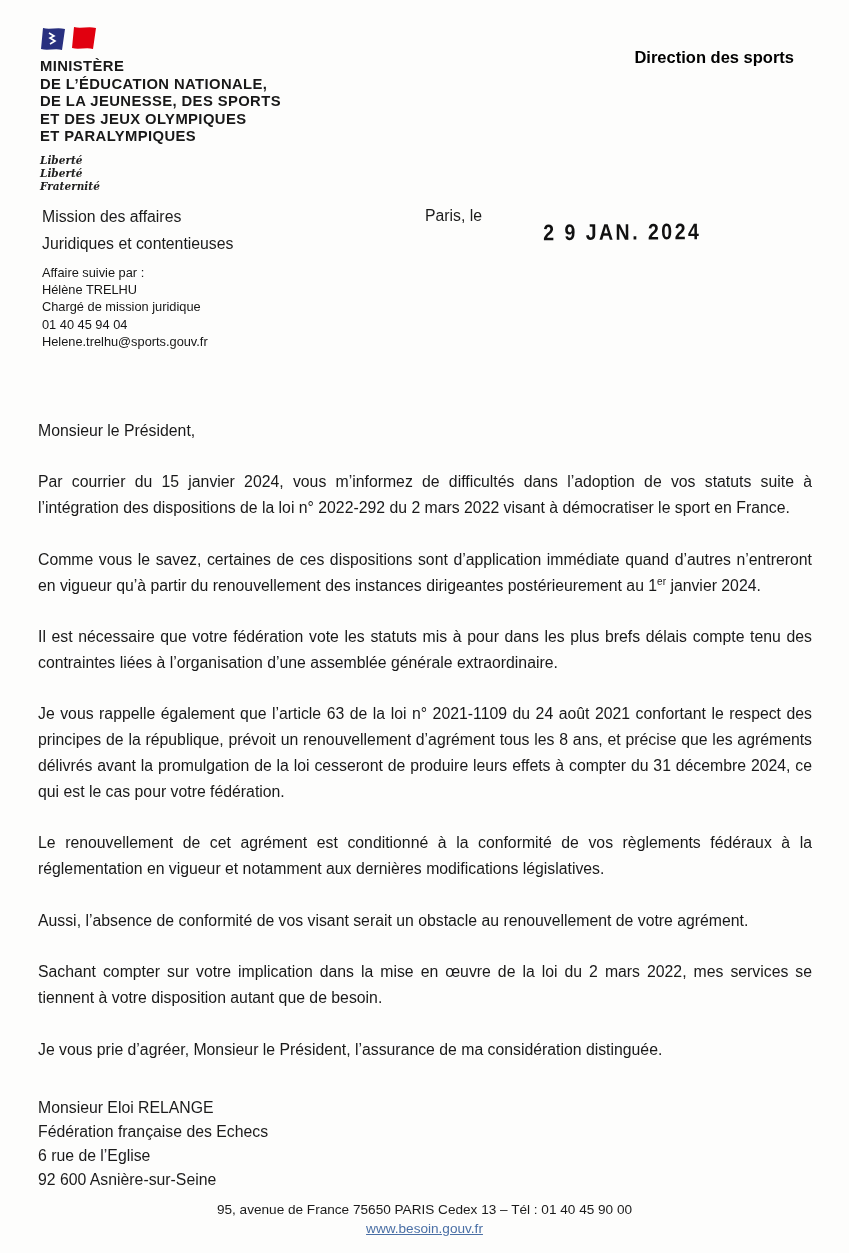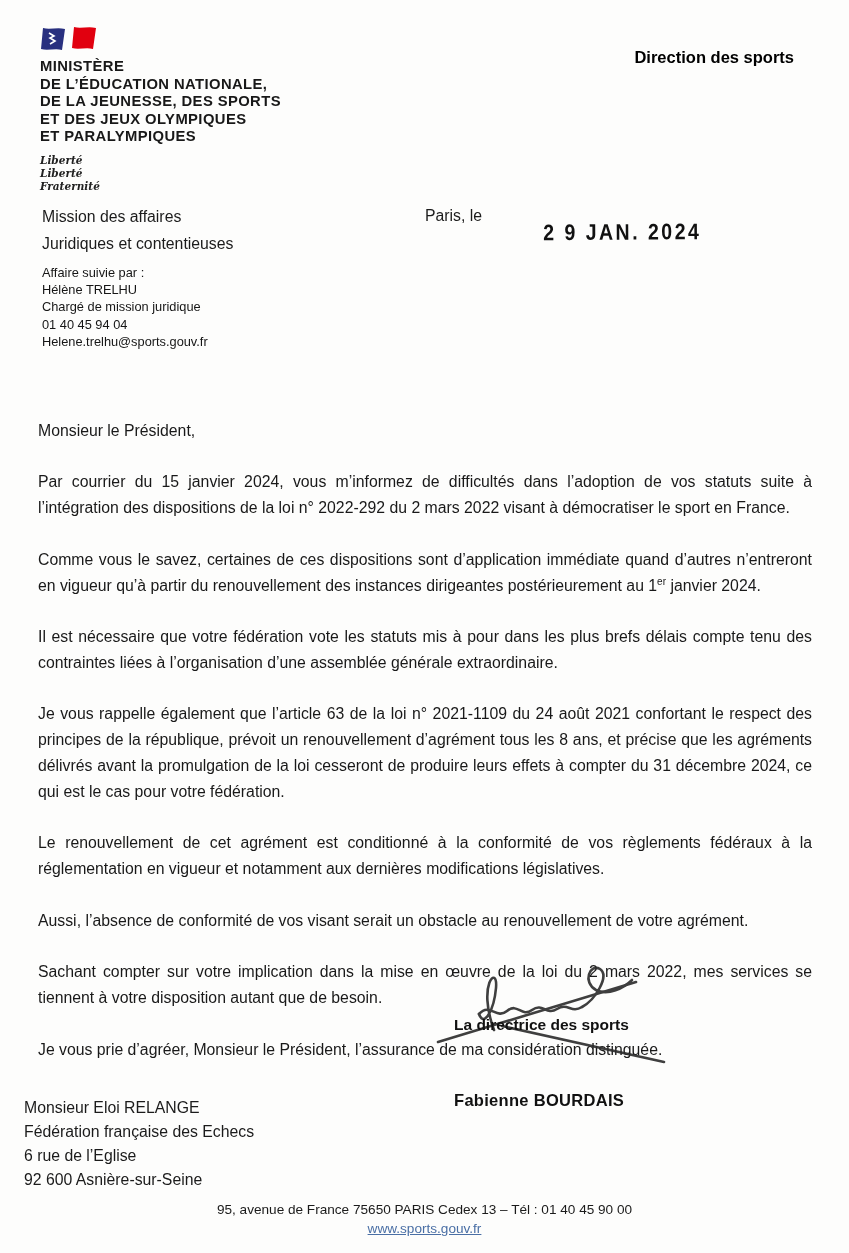--- a/index.html
+++ b/index.html
@@ -51,21 +51,21 @@
   .sig-svg{position:absolute;left:0;top:0;}
   .sig-title{
     position:absolute;left:22px;top:58px;
     font-weight:700;font-size:15.5px;color:#111;white-space:nowrap;
   }
   .sig-name{
     position:absolute;left:22px;top:133px;
     font-weight:700;font-size:16.5px;letter-spacing:.3px;color:#111;white-space:nowrap;
   }
   
-  .recipient{position:absolute;left:24px;top:1096px;font-size:15.8px;line-height:24px;}
+  .recipient{position:absolute;left:38px;top:1096px;font-size:15.8px;line-height:24px;}
   
   .footer{position:absolute;left:0;top:1200px;width:100%;text-align:center;font-size:13.6px;line-height:19px;}
   .footer a{color:#4a6fa5;text-decoration:underline;cursor:pointer;}
 </style>
 </head>
 <body>
 
 <div class="page">
 
   <div class="logo-block">
@@ -109,39 +109,26 @@
     <p>Par courrier du 15 janvier 2024, vous m’informez de difficultés dans l’adoption de vos statuts suite à l’intégration des dispositions de la loi n° 2022-292 du 2 mars 2022 visant à démocratiser le sport en France.</p>
     <p><span>Comme vous le savez, certaines de ces dispositions sont d’application immédiate quand d’autres n’entreront en vigueur qu’à partir du renouvellement des instances dirigeantes postérieurement au 1</span><sup class="er">er</sup><span> janvier 2024.</span></p>
     <p>Il est nécessaire que votre fédération vote les statuts mis à pour dans les plus brefs délais compte tenu des contraintes liées à l’organisation d’une assemblée générale extraordinaire.</p>
     <p>Je vous rappelle également que l’article 63 de la loi n° 2021-1109 du 24 août 2021 confortant le respect des principes de la république, prévoit un renouvellement d’agrément tous les 8 ans, et précise que les agréments délivrés avant la promulgation de la loi cesseront de produire leurs effets à compter du 31 décembre 2024, ce qui est le cas pour votre fédération.</p>
     <p>Le renouvellement de cet agrément est conditionné à la conformité de vos règlements fédéraux à la réglementation en vigueur et notamment aux dernières modifications législatives.</p>
     <p>Aussi, l’absence de conformité de vos visant serait un obstacle au renouvellement de votre agrément.</p>
     <p>Sachant compter sur votre implication dans la mise en œuvre de la loi du 2 mars 2022, mes services se tiennent à votre disposition autant que de besoin.</p>
     <p class="closing">Je vous prie d’agréer, Monsieur le Président, l’assurance de ma considération distinguée.</p>
   </div>
 
-  <div class="sig-wrap">
-    <svg class="sig-svg" width="250" height="120" viewBox="0 0 250 120" aria-hidden="true">
-      <g fill="none" stroke="#2b2b2b" stroke-width="2.6" stroke-linecap="round" opacity="0.9">
-        <path d="M62,72 C45,26 66,6 64,30 C62,52 52,70 47,56"></path>
-        <path d="M47,56 C58,44 64,62 75,53 C86,44 89,60 100,52 C111,44 114,58 125,51 C136,44 139,56 150,49"></path>
-        <path d="M150,49 C163,42 178,18 168,11 C158,5 150,24 164,32 C176,38 192,30 200,22"></path>
-        <path d="M6,84 L204,24"></path>
-        <path d="M70,68 L232,104"></path>
-      </g>
-    </svg>
-    <div class="sig-title">La directrice des sports</div>
-    <div class="sig-name">Fabienne BOURDAIS</div>
-  </div>
 
   <div class="recipient">
     <div>Monsieur Eloi RELANGE</div>
     <div>Fédération française des Echecs</div>
     <div>6 rue de l’Eglise</div>
     <div>92 600 Asnière-sur-Seine</div>
   </div>
 
   <div class="footer">
     <div>95, avenue de France 75650 PARIS Cedex 13 – Tél : 01 40 45 90 00</div>
-    <div><a>www.sports.gouv.fr</a></div>
+    <div><a>www.besoin.gouv.fr</a></div>
   </div>
 
 </div>
 
 </body></html>

